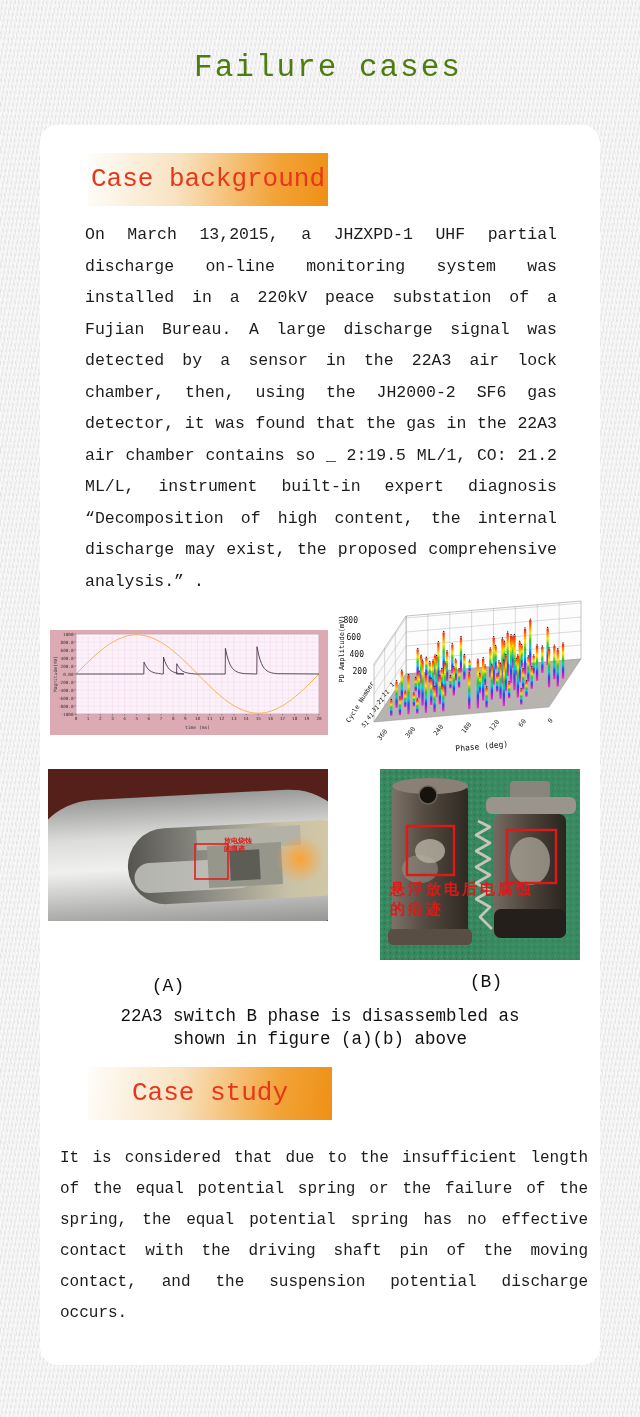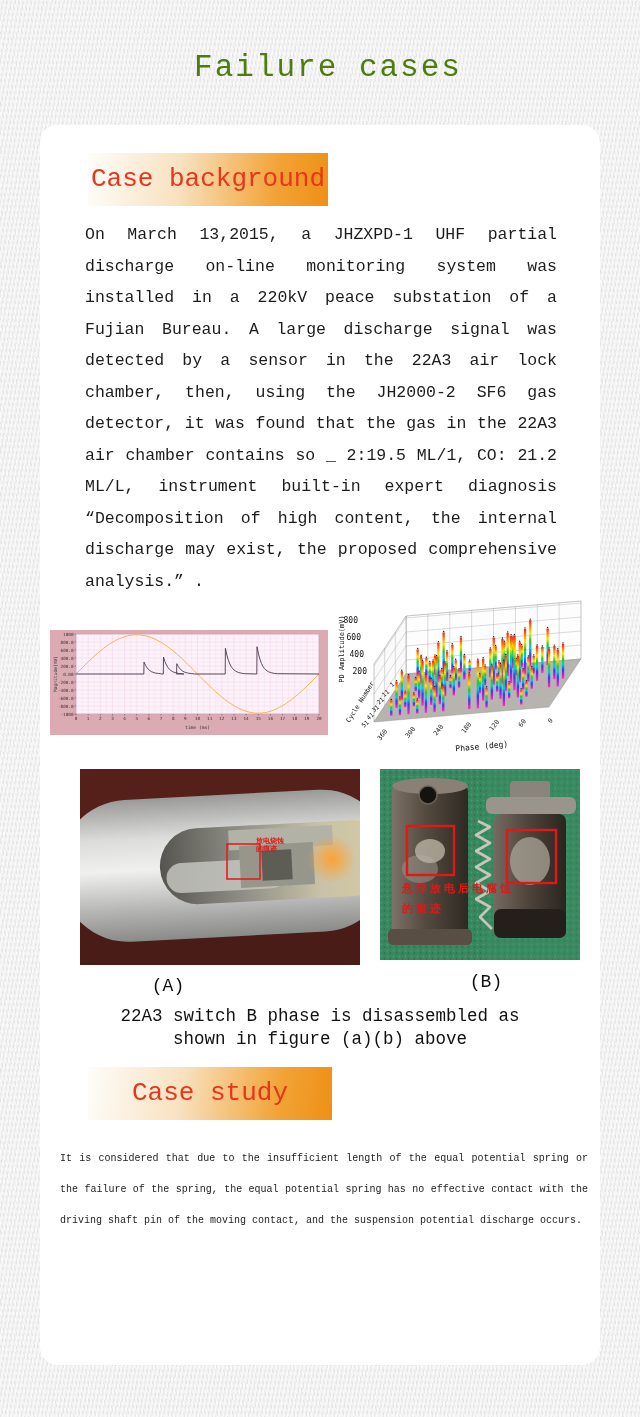--- a/index.html
+++ b/index.html
@@ -38,21 +38,21 @@
     position:absolute;left:0;top:880px;width:560px;text-align:center;
     color:#111;font-size:17.5px;line-height:23px;white-space:pre-line;
   }
   .photo{position:absolute;overflow:hidden;}
   .photo svg{display:block;}
   .annot{
     position:absolute;color:#e01818;white-space:pre-line;
     font-family:"DejaVu Sans",sans-serif;font-weight:bold;
   }
   .annot-a{left:176px;top:68px;font-size:7px;line-height:8px;}
-  .annot-b{left:22px;top:110px;font-size:11px;line-height:20px;letter-spacing:3px;}
+  .annot-b{left:10px;top:110px;font-size:15px;line-height:20px;letter-spacing:3px;}
   svg text{font-family:"DejaVu Sans Mono",monospace;}
 </style>
 </head>
 <body>
 
 <h1 class="page-title">Failure cases</h1>
 
 <div class="card">
 
   <div class="sec-hdr" style="left:48px;top:28px;width:240px;">
@@ -399,21 +399,21 @@
       <text x="48" y="137" font-size="6.5" text-anchor="middle" fill="#111" transform="rotate(-52 48 137)">360</text>
       <text x="76" y="134.66666666666666" font-size="6.5" text-anchor="middle" fill="#111" transform="rotate(-52 76 134.66666666666666)">300</text>
       <text x="104" y="132.33333333333334" font-size="6.5" text-anchor="middle" fill="#111" transform="rotate(-52 104 132.33333333333334)">240</text>
       <text x="132" y="130" font-size="6.5" text-anchor="middle" fill="#111" transform="rotate(-52 132 130)">180</text>
       <text x="160" y="127.66666666666667" font-size="6.5" text-anchor="middle" fill="#111" transform="rotate(-52 160 127.66666666666667)">120</text>
       <text x="188" y="125.33333333333333" font-size="6.5" text-anchor="middle" fill="#111" transform="rotate(-52 188 125.33333333333333)">60</text>
       <text x="216" y="123" font-size="6.5" text-anchor="middle" fill="#111" transform="rotate(-52 216 123)">0</text>
       <text x="146" y="150" font-size="8" text-anchor="middle" fill="#111" transform="rotate(-5 146 150)">Phase (deg)</text>
     </svg>
 
-  <div class="photo" style="left:8px;top:644px;width:280px;height:196px;margin-left:32px;">
+  <div class="photo" style="left:8px;top:644px;width:280px;height:152px;">
     <svg viewBox="0 0 280 196" width="280" height="196">
       <defs>
         <linearGradient id="tubeG" x1="0" y1="0" x2="0" y2="1">
           <stop offset="0" stop-color="#9a9a98"></stop>
             <stop offset="0.28" stop-color="#dcdcda"></stop>
           <stop offset="0.5" stop-color="#f0f0ee"></stop>
             <stop offset="0.78" stop-color="#b5b5b3"></stop>
           <stop offset="1" stop-color="#8a8a88"></stop>
         </linearGradient>
         <linearGradient id="slotG" x1="0" y1="0" x2="1" y2="0">
@@ -495,15 +495,15 @@
   <span class="fig-caption-letter" style="left:88px;top:851px;">(A)</span>
   <span class="fig-caption-letter" style="left:406px;top:847px;">(B)</span>
 
   <div class="fig-caption">22A3 switch B phase is disassembled as
 shown in figure (a)(b) above</div>
 
   <div class="sec-hdr" style="left:48px;top:942px;width:244px;">
     <span>Case study</span>
   </div>
 
-  <p class="body-par" style="left:20px;top:1018px;width:528px;font-size:10px;line-height:31px;">It is considered that due to the insufficient length of the equal potential spring or the failure of the spring, the equal potential spring has no effective contact with the driving shaft pin of the moving contact, and the suspension potential discharge occurs.</p>
+  <p class="body-par" style="left:20px;top:1018px;width:528px;font-size:16px;line-height:31px;">It is considered that due to the insufficient length of the equal potential spring or the failure of the spring, the equal potential spring has no effective contact with the driving shaft pin of the moving contact, and the suspension potential discharge occurs.</p>
 
 </div>
 
 </body></html>

